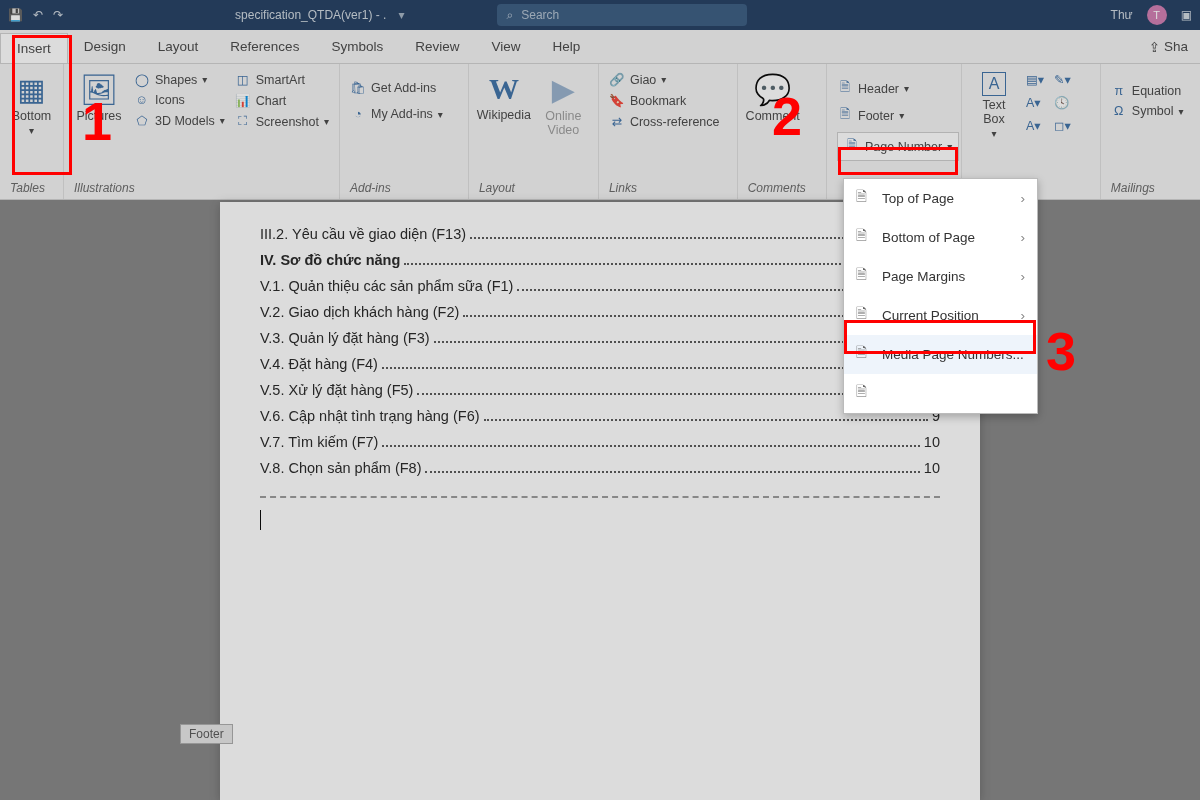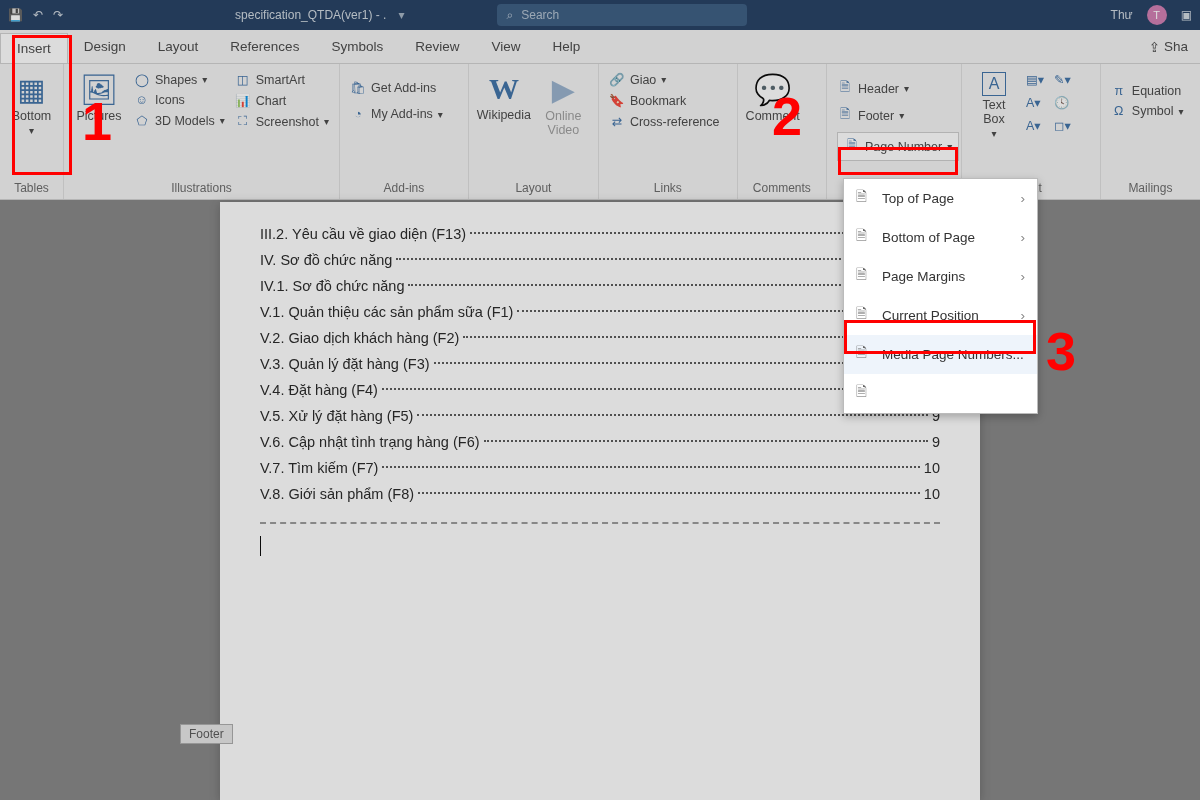--- a/index.html
+++ b/index.html
@@ -10,30 +10,30 @@
 .titlebar .search { margin-left: 80px; background: #35587e; border-radius: 4px; width: 250px; height: 22px; display: flex; align-items: center; padding: 0 10px; color: #b0c0d0; gap: 8px; }
 .titlebar .right { margin-left: auto; display: flex; gap: 14px; align-items: center; }
 .titlebar .avatar { width: 20px; height: 20px; border-radius: 50%; background: #d07ab0; color: #fff; font-size: 11px; display: flex; align-items: center; justify-content: center; }
 .tabstrip { height: 34px; background: #f3f3f3; display: flex; align-items: center; border-bottom: 1px solid #d0d0d0; font-size: 13.5px; color: #444; }
 .tabstrip .tab { padding: 0 16px; height: 100%; display: flex; align-items: center; cursor: pointer; }
 .tabstrip .tab.context { color: #3a6ea5; }
 .tabstrip .share { margin-left: auto; padding: 0 12px; display: flex; gap: 4px; }
 .ribbon { height: 136px; background: #f3f3f3; border-bottom: 1px solid #d0d0d0; display: flex; font-size: 12.5px; color: #444; position: relative; }
 .group { border-right: 1px solid #ddd; padding: 4px 10px 2px 10px; display: flex; flex-direction: column; justify-content: space-between; }
 .group-content { display: flex; gap: 10px; flex: 1; align-items: flex-start; padding-top: 4px; }
-.group-label { text-align: center; font-size: 12px; color: #666; padding-bottom: 2px; }
+.group-label { text-align: left; font-size: 12px; color: #666; padding-bottom: 2px; font-style: italic; }
 .big-btn { display: flex; flex-direction: column; align-items: center; gap: 2px; width: 50px; cursor: pointer; }
 .big-btn .ico { font-size: 30px; color: #3a6ea5; }
 .small-row { display: flex; flex-direction: column; gap: 6px; }
 .small-btn { display: flex; align-items: center; gap: 5px; cursor: pointer; white-space: nowrap; }
 .small-btn .ico { width: 16px; display: inline-flex; justify-content: center; color: #3a6ea5; }
 .docarea { position: absolute; top: 200px; left: 0; right: 0; bottom: 0; background: #838383; display: flex; justify-content: center; }
 .page { width: 760px; background: #fff; box-shadow: 0 2px 10px rgba(0,0,0,0.25); padding: 14px 40px 30px 40px; position: relative; margin-top: 2px; }
-.toc-line { display: flex; align-items: center; font-size: 14.5px; margin: 10px 0; font-family: Georgia, serif; color: #222; }
-.toc-line.bold { font-weight: normal; }
+.toc-line { display: flex; align-items: flex-end; font-size: 14.5px; margin: 10px 0; font-family: Georgia, serif; color: #222; }
+.toc-line.bold { font-weight: bold; }
 .toc-title { white-space: nowrap; }
 .toc-dots { flex: 1; border-bottom: 2px dotted #555; margin: 0 4px 3px 4px; }
 .toc-page { white-space: nowrap; }
 .footer-tag { position: absolute; left: -40px; bottom: 56px; background: #e6e6e6; border: 1px solid #aaa; padding: 2px 8px; font-size: 12px; color: #555; }
 .footer-sep { border-top: 2px dashed #999; margin-top: 20px; height: 50px; position: relative; }
 .cursor-line { position: absolute; top: 12px; left: 0; width: 1px; height: 20px; background: #000; }
 .hl { position: absolute; border: 3px solid #ff0000; pointer-events: none; z-index: 50; }
 .anno { position: absolute; color: #ff0000; font-size: 54px; font-weight: bold; z-index: 51; font-family: Arial, sans-serif; }
 .dropdown { position: absolute; background: #fff; border: 1px solid #bbb; box-shadow: 0 3px 8px rgba(0,0,0,0.25); font-size: 13.5px; color: #333; width: 195px; z-index: 40; }
 .dropdown .dd-item { padding: 8px 12px; display: flex; align-items: center; gap: 10px; cursor: pointer; position: relative; }
@@ -263,30 +263,25 @@
           <span class="toc-title">III.2. Yêu cầu về giao diện (F13)</span>
           <span class="toc-dots"></span>
           <span class="toc-page"></span>
         </div>
         <div class="toc-line bold">
           <span class="toc-title">IV. Sơ đồ chức năng</span>
           <span class="toc-dots"></span>
           <span class="toc-page"></span>
         </div>
         <div class="toc-line">
-          <span class="toc-title">IV.1. Sơ đồ chức năng</span>
+          <span class="toc-title">V.1. Quản thiệu các sản phẩm sữa (F1)</span>
           <span class="toc-dots"></span>
           <span class="toc-page"></span>
         </div>
         <div class="toc-line">
-          <span class="toc-title">V.1. Quản thiệu các sản phẩm sữa (F1)</span>
-          <span class="toc-dots"></span>
-          <span class="toc-page"></span>
-        </div>
-        <div class="toc-line">
           <span class="toc-title">V.2. Giao dịch khách hàng (F2)</span>
           <span class="toc-dots"></span>
           <span class="toc-page">7</span>
         </div>
         <div class="toc-line">
           <span class="toc-title">V.3. Quản lý đặt hàng (F3)</span>
           <span class="toc-dots"></span>
           <span class="toc-page">8</span>
         </div>
         <div class="toc-line">
@@ -303,21 +298,21 @@
           <span class="toc-title">V.6. Cập nhật tình trạng hàng (F6)</span>
           <span class="toc-dots"></span>
           <span class="toc-page">9</span>
         </div>
         <div class="toc-line">
           <span class="toc-title">V.7. Tìm kiếm (F7)</span>
           <span class="toc-dots"></span>
           <span class="toc-page">10</span>
         </div>
         <div class="toc-line">
-          <span class="toc-title">V.8. Giới sản phẩm (F8)</span>
+          <span class="toc-title">V.8. Chọn sản phẩm (F8)</span>
           <span class="toc-dots"></span>
           <span class="toc-page">10</span>
         </div>
       </div>
     <div class="footer-tag">Footer</div>
     <div class="footer-sep">
       <div class="cursor-line"></div>
     </div>
   </div>
 </div>

